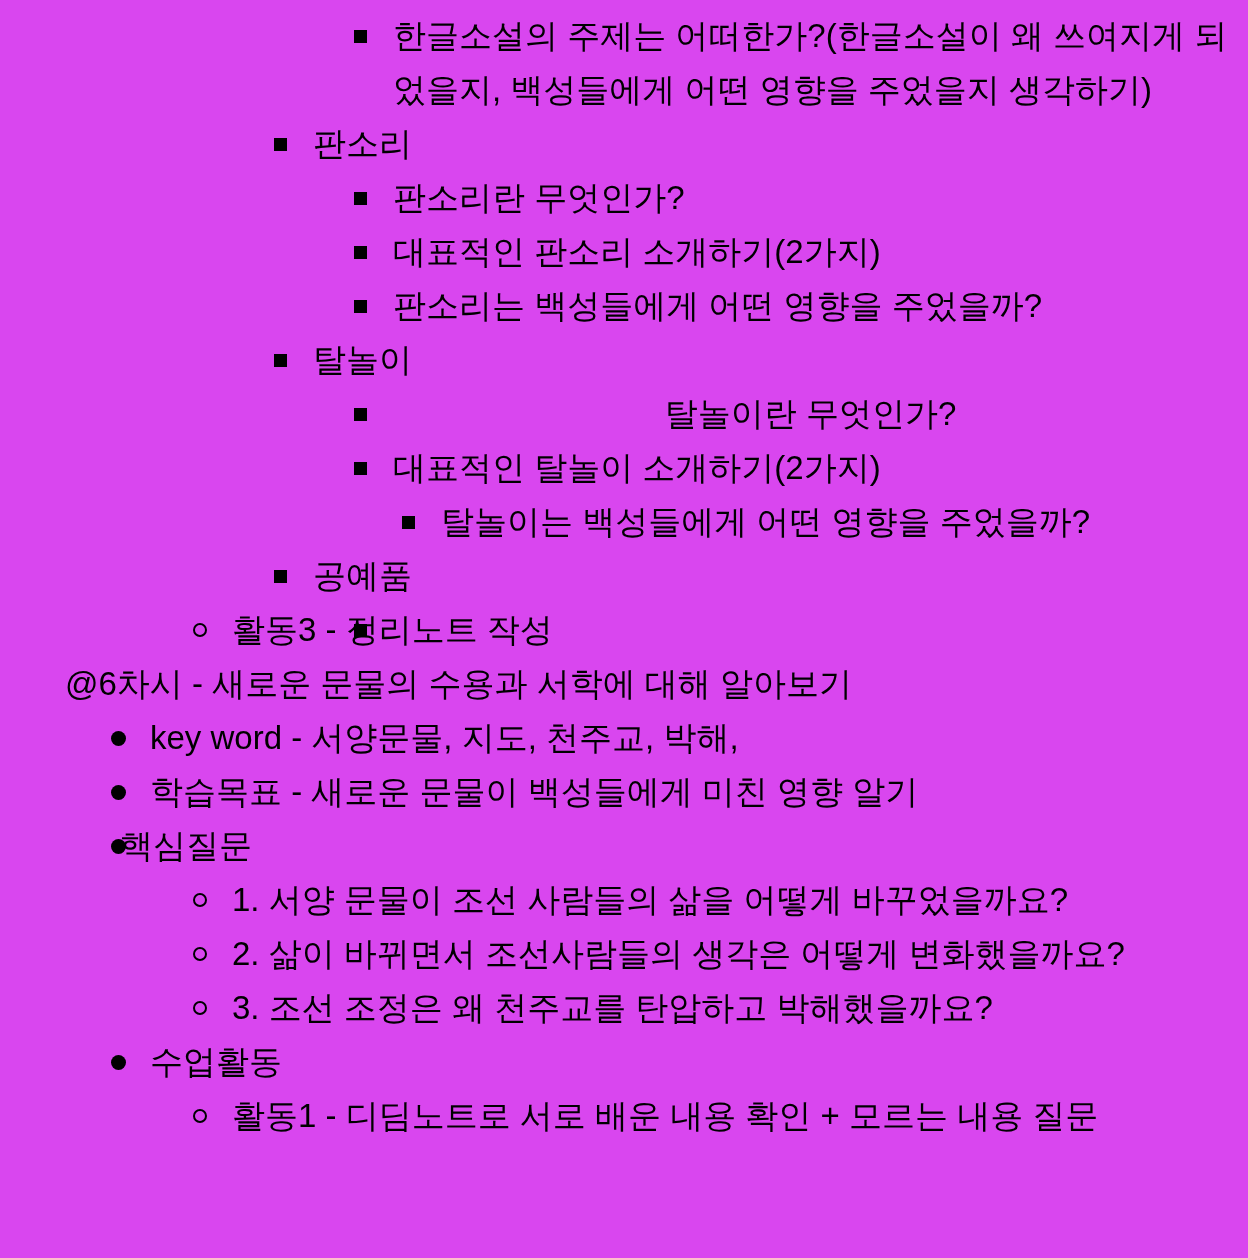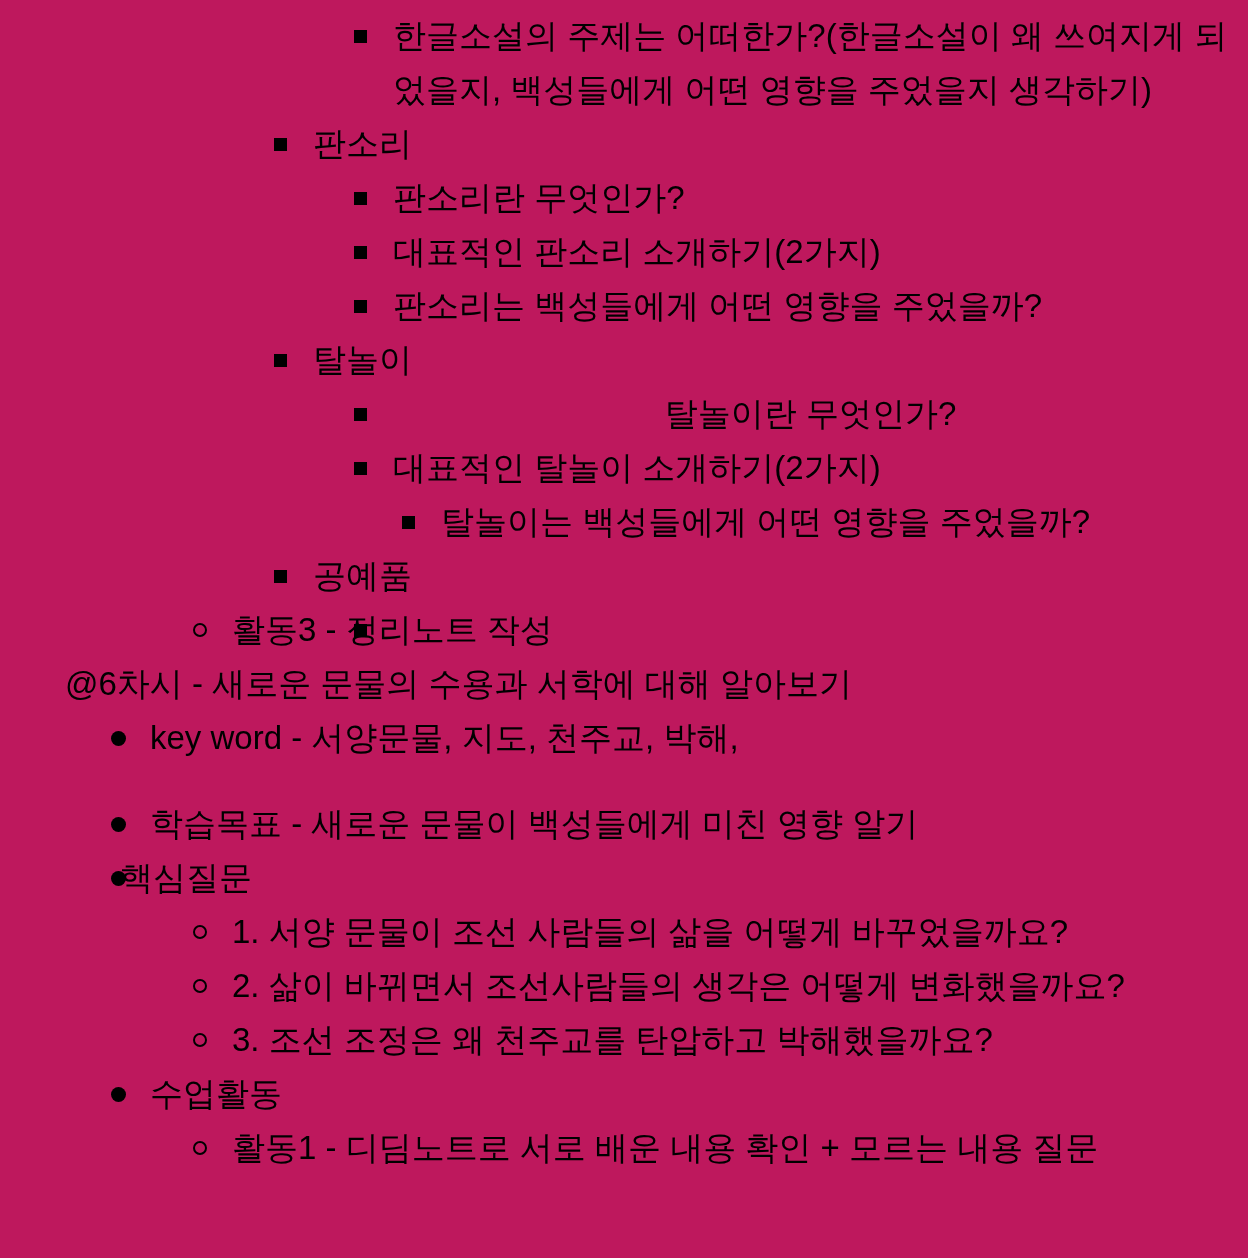--- a/index.html
+++ b/index.html
@@ -13,21 +13,21 @@
 
   .doc {
     position: relative;
     width: 1248px;
     min-height: 1258px;
     padding: 9px 20px 0 0;
     font-family: "Liberation Sans", "DejaVu Sans", sans-serif;
     font-size: 33px;
     line-height: 54px;
     color: #000000;
-    background: #be185d;
+    background: #d946ef;
   }
 
   .item {
     position: relative;
     width: 100%;
   }
 
   .bullet {
     position: absolute;
     display: block;
@@ -112,21 +112,21 @@
       <span class="bullet circle" style="left: 193px;"></span>
       <span class="text">활동3 - 정리노트 작성</span>
     </div>
     <div class="item" style="padding-left: 65px;">
       <span class="text">@6차시 - 새로운 문물의 수용과 서학에 대해 알아보기</span>
     </div>
     <div class="item" style="padding-left: 150px;">
       <span class="bullet disc" style="left: 111px;"></span>
       <span class="text">key word - 서양문물, 지도, 천주교, 박해,</span>
     </div>
-    <div class="item" style="padding-left: 150px; margin-top: 32px;">
+    <div class="item" style="padding-left: 150px;">
       <span class="bullet disc" style="left: 111px;"></span>
       <span class="text">학습목표 - 새로운 문물이 백성들에게 미친 영향 알기</span>
     </div>
     <div class="item" style="padding-left: 120px;">
       <span class="bullet disc" style="left: 111px;"></span>
       <span class="text">핵심질문</span>
     </div>
     <div class="item" style="padding-left: 232px;">
       <span class="bullet circle" style="left: 193px;"></span>
       <span class="text">1. 서양 문물이 조선 사람들의 삶을 어떻게 바꾸었을까요?</span>

